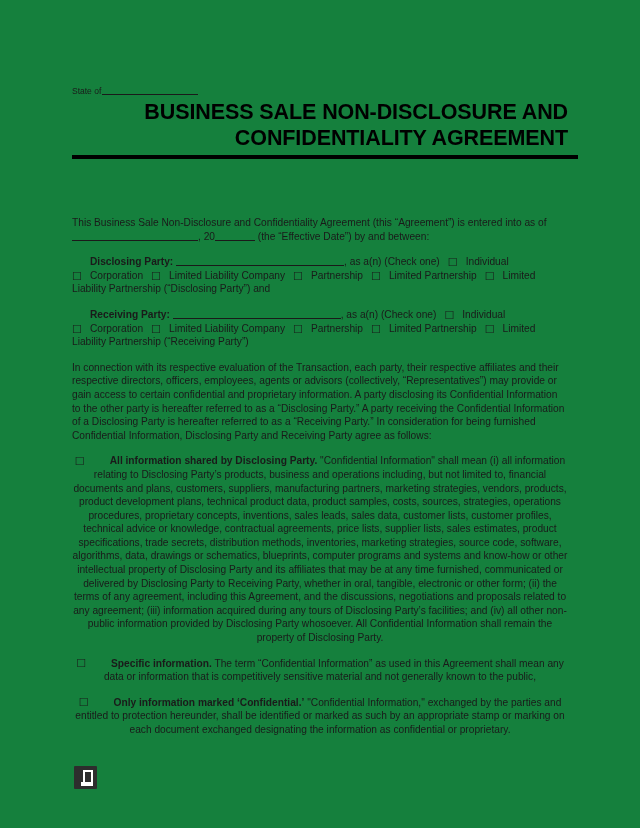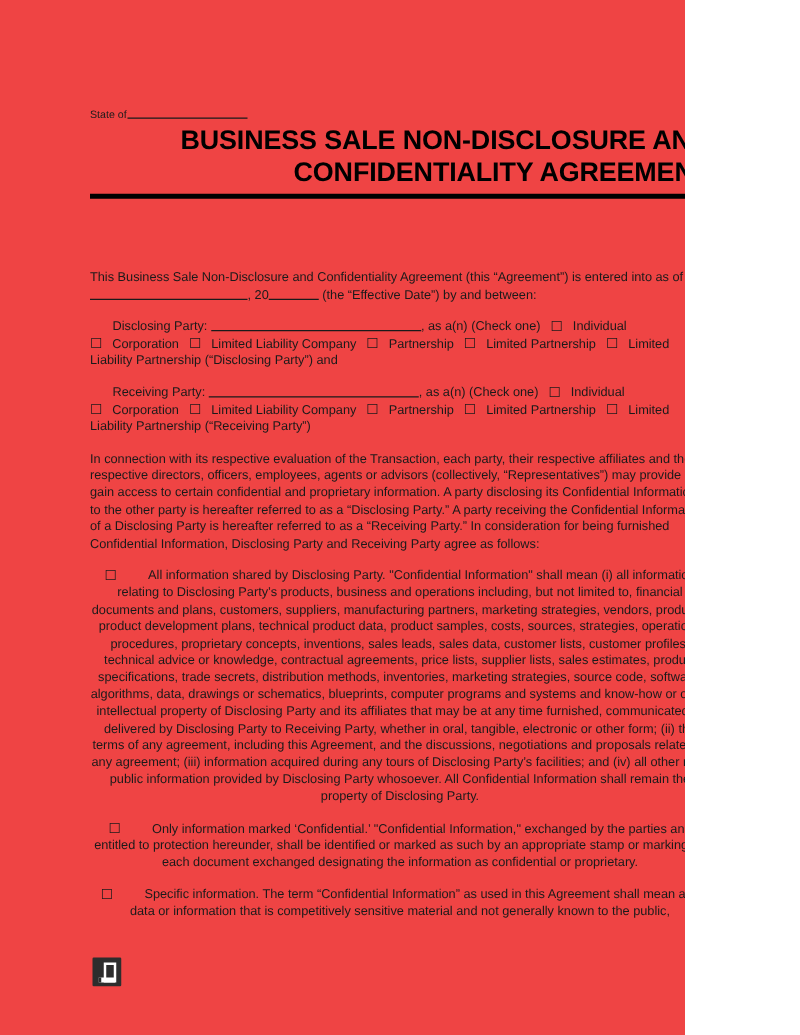--- a/index.html
+++ b/index.html
@@ -11,23 +11,23 @@
   body {
     width: 640px;
     height: 828px;
     font-family: "Liberation Sans", sans-serif;
     color: #1a1a1a;
     -webkit-font-smoothing: antialiased;
   }
 
   .page {
     position: relative;
-    width: 548px;
+    width: 640px;
     height: 828px;
-    background: #ef4444;
+    background: #15803d;
     box-sizing: border-box;
     overflow: hidden;
   }
 
   .content {
     position: absolute;
     left: 72px;
     top: 0;
     width: 496px;
   }
@@ -84,21 +84,21 @@
   }
 
   p.para {
     margin: 0 0 12px 0;
     font-size: 10.2px;
     line-height: 13.6px;
     text-align: left;
     color: #1a1a1a;
   }
 
-  b, .b { font-weight: normal; padding-left: 18px; }
+  b, .b { font-weight: bold; padding-left: 18px; }
 
   .ul-blank {
     display: inline-block;
     border-bottom: 1px solid #1a1a1a;
     vertical-align: -1px;
   }
   .ul-w-long { width: 126px; }
   .ul-w-year { width: 40px; }
   .ul-w-party { width: 168px; }
 
@@ -194,23 +194,23 @@
       <p class="para"><b>Disclosing Party:</b> <span class="ul-blank ul-w-party"></span><span>, as a(n) (Check one)</span><span class="sp-md"></span><span class="cb">☐</span><span class="sp-md"></span><span>Individual</span><br><span class="cb">☐</span><span class="sp-md"></span><span>Corporation</span><span class="sp-md"></span><span class="cb">☐</span><span class="sp-md"></span><span>Limited Liability Company</span><span class="sp-md"></span><span class="cb">☐</span><span class="sp-md"></span><span>Partnership</span><span class="sp-md"></span><span class="cb">☐</span><span class="sp-md"></span><span>Limited Partnership</span><span class="sp-md"></span><span class="cb">☐</span><span class="sp-md"></span><span>Limited Liability Partnership</span> <span>(“Disclosing Party”) and</span></p>
 
       <p class="para"><b>Receiving Party:</b> <span class="ul-blank ul-w-party"></span><span>, as a(n) (Check one)</span><span class="sp-md"></span><span class="cb">☐</span><span class="sp-md"></span><span>Individual</span><br><span class="cb">☐</span><span class="sp-md"></span><span>Corporation</span><span class="sp-md"></span><span class="cb">☐</span><span class="sp-md"></span><span>Limited Liability Company</span><span class="sp-md"></span><span class="cb">☐</span><span class="sp-md"></span><span>Partnership</span><span class="sp-md"></span><span class="cb">☐</span><span class="sp-md"></span><span>Limited Partnership</span><span class="sp-md"></span><span class="cb">☐</span><span class="sp-md"></span><span>Limited Liability Partnership</span> <span>(“Receiving Party”)</span></p>
 
 
       <p class="para">In connection with its respective evaluation of the Transaction, each party, their respective affiliates and their respective directors, officers, employees, agents or advisors (collectively, “Representatives”) may provide or gain access to certain confidential and proprietary information. A party disclosing its Confidential Information to the other party is hereafter referred to as a “Disclosing Party.” A party receiving the Confidential Information of a Disclosing Party is hereafter referred to as a “Receiving Party.” In consideration for being furnished Confidential Information, Disclosing Party and Receiving Party agree as follows:</p>
 
 
       <p class="cbpara"><span class="cb lead-cb">☐</span><b>All information shared by Disclosing Party.</b> <span>"Confidential Information" shall mean (i) all information relating to Disclosing Party’s products, business and operations including, but not limited to, financial documents and plans, customers, suppliers, manufacturing partners, marketing strategies, vendors, products, product development plans, technical product data, product samples, costs, sources, strategies, operations procedures, proprietary concepts, inventions, sales leads, sales data, customer lists, customer profiles, technical advice or knowledge, contractual agreements, price lists, supplier lists, sales estimates, product specifications, trade secrets, distribution methods, inventories, marketing strategies, source code, software, algorithms, data, drawings or schematics, blueprints, computer programs and systems and know-how or other intellectual property of Disclosing Party and its affiliates that may be at any time furnished, communicated or delivered by Disclosing Party to Receiving Party, whether in oral, tangible, electronic or other form; (ii) the terms of any agreement, including this Agreement, and the discussions, negotiations and proposals related to any agreement; (iii) information acquired during any tours of Disclosing Party’s facilities; and (iv) all other non-public information provided by Disclosing Party whosoever. All Confidential Information shall remain the property of Disclosing Party.</span></p>
 
+      <p class="cbpara"><span class="cb lead-cb">☐</span><b>Specific information.</b> <span>The term “Confidential Information” as used in this Agreement shall mean any data or information that is competitively sensitive material and not generally known to the public,</span></p>
+
       <p class="cbpara"><span class="cb lead-cb">☐</span><b>Only information marked ‘Confidential.’</b> <span>"Confidential Information," exchanged by the parties and entitled to protection hereunder, shall be identified or marked as such by an appropriate stamp or marking on each document exchanged designating the information as confidential or proprietary.</span></p>
-
-      <p class="cbpara"><span class="cb lead-cb">☐</span><b>Specific information.</b> <span>The term “Confidential Information” as used in this Agreement shall mean any data or information that is competitively sensitive material and not generally known to the public,</span></p>
 
     </div>
   </div>
 
   <div class="logo">
     <div class="inner-a"></div>
     <div class="inner-b"></div>
     <div class="inner-c"></div>
     <div class="inner-d"></div>
   </div>

